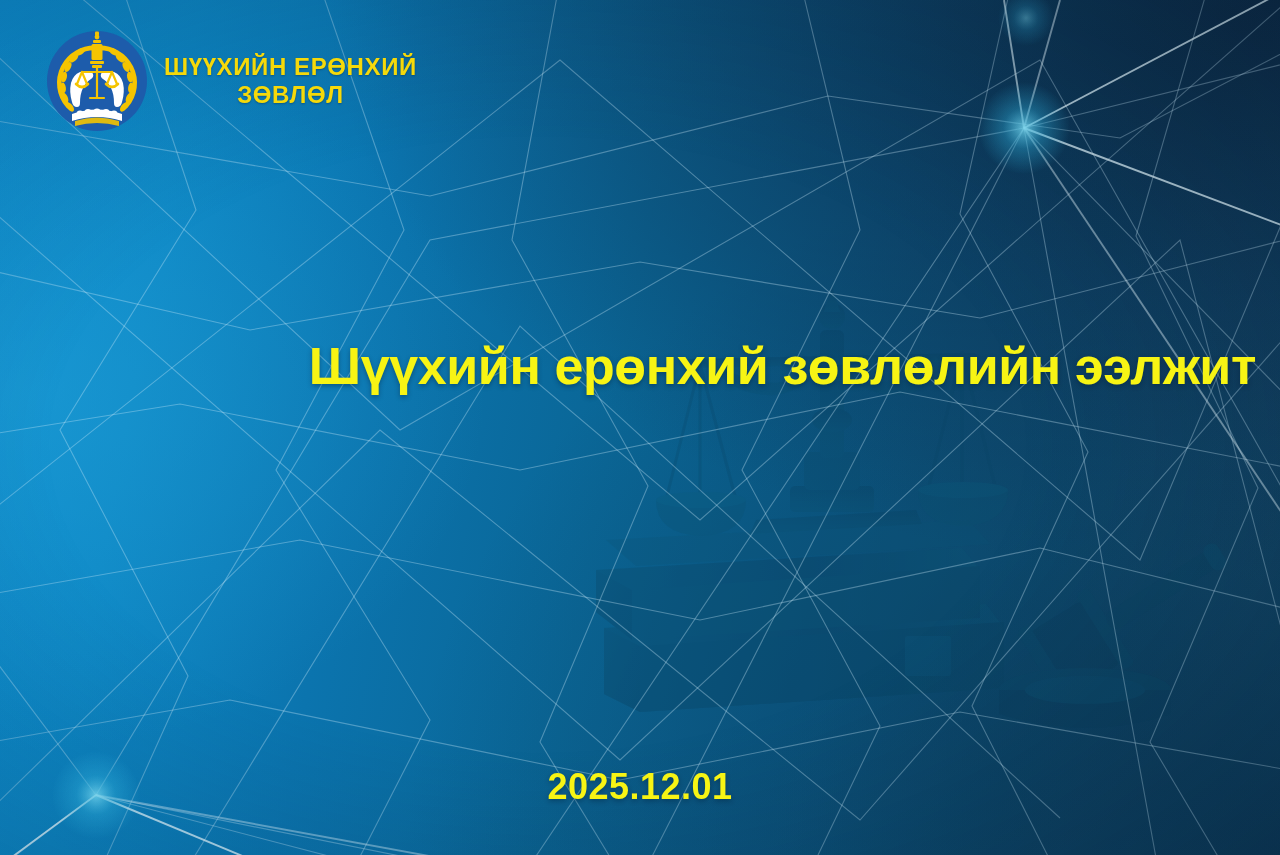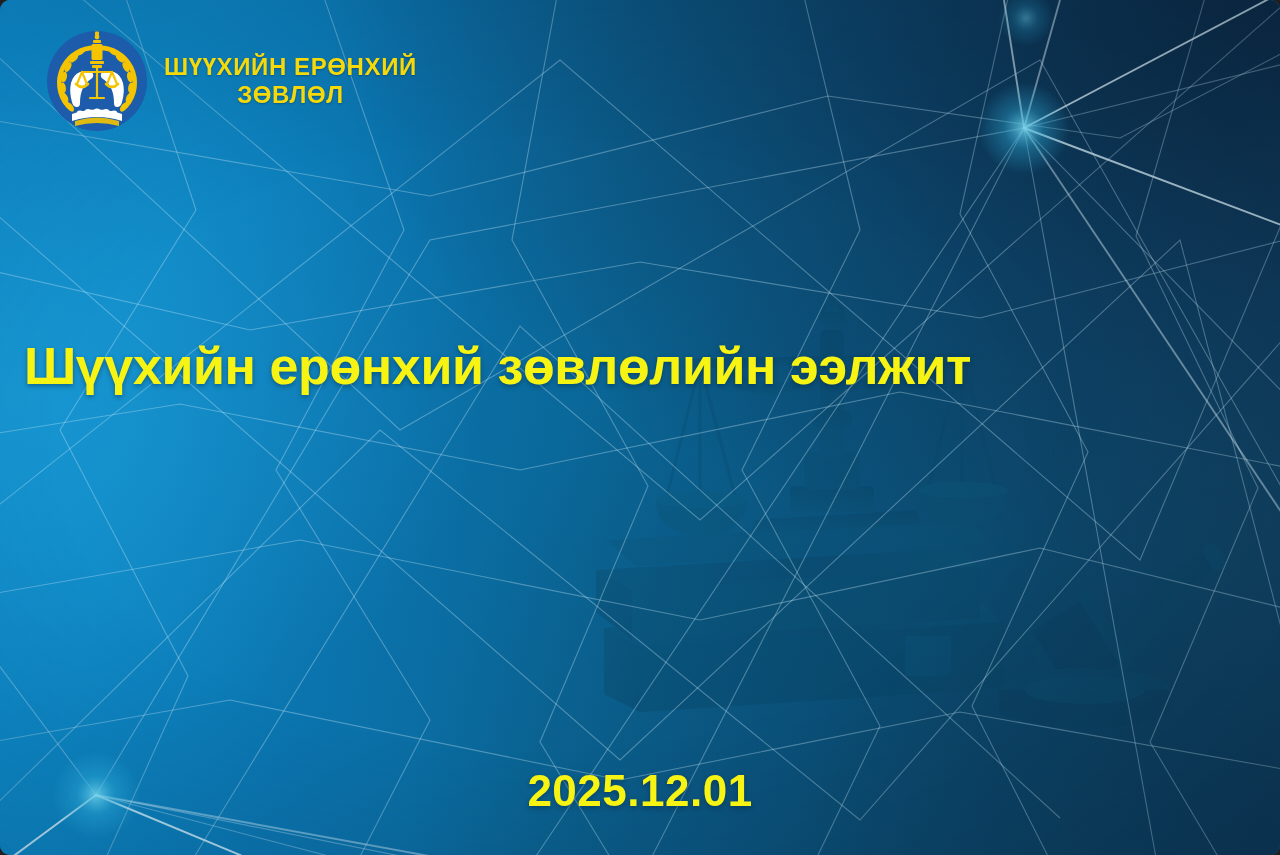--- a/index.html
+++ b/index.html
@@ -9,21 +9,20 @@
     background: #202020;
   }
   #slide {
     position: relative;
     width: 1280px;
     height: 855px;
     overflow: hidden;
     font-family: "Liberation Sans", "DejaVu Sans", sans-serif;
     background: #0a6fa0;
     user-select: none;
-    border-radius: 10px;
   }
 
   
   .bg-layer {
     position: absolute;
     inset: 0;
     pointer-events: none;
   }
   #bg-base {
     background:
@@ -63,21 +62,21 @@
     white-space: pre-line;
     text-shadow: 0 1px 2px rgba(0,30,55,0.35);
   }
 
   
   #title-wrap {
     position: absolute;
     left: 0;
     right: 0;
     top: 336px;
-    text-align: left;
+    text-align: right;
     padding: 0 24px;
     box-sizing: border-box;
   }
   .title-line {
     color: #f7f414;
     font-weight: bold;
     font-size: 52px;
     line-height: 1.18;
     letter-spacing: -0.4px;
     white-space: nowrap;
@@ -88,21 +87,21 @@
   #date-wrap {
     position: absolute;
     left: 0;
     right: 0;
     top: 766px;
     text-align: center;
   }
   #date-text {
     color: #f7f414;
     font-weight: bold;
-    font-size: 44px;
+    font-size: 36px;
     letter-spacing: 0.5px;
     text-shadow: 0 2px 5px rgba(0,28,52,0.40);
   }
 </style>
 </head>
 <body>
 
 <div id="slide">
 
   <div class="bg-layer" id="bg-base"></div>

